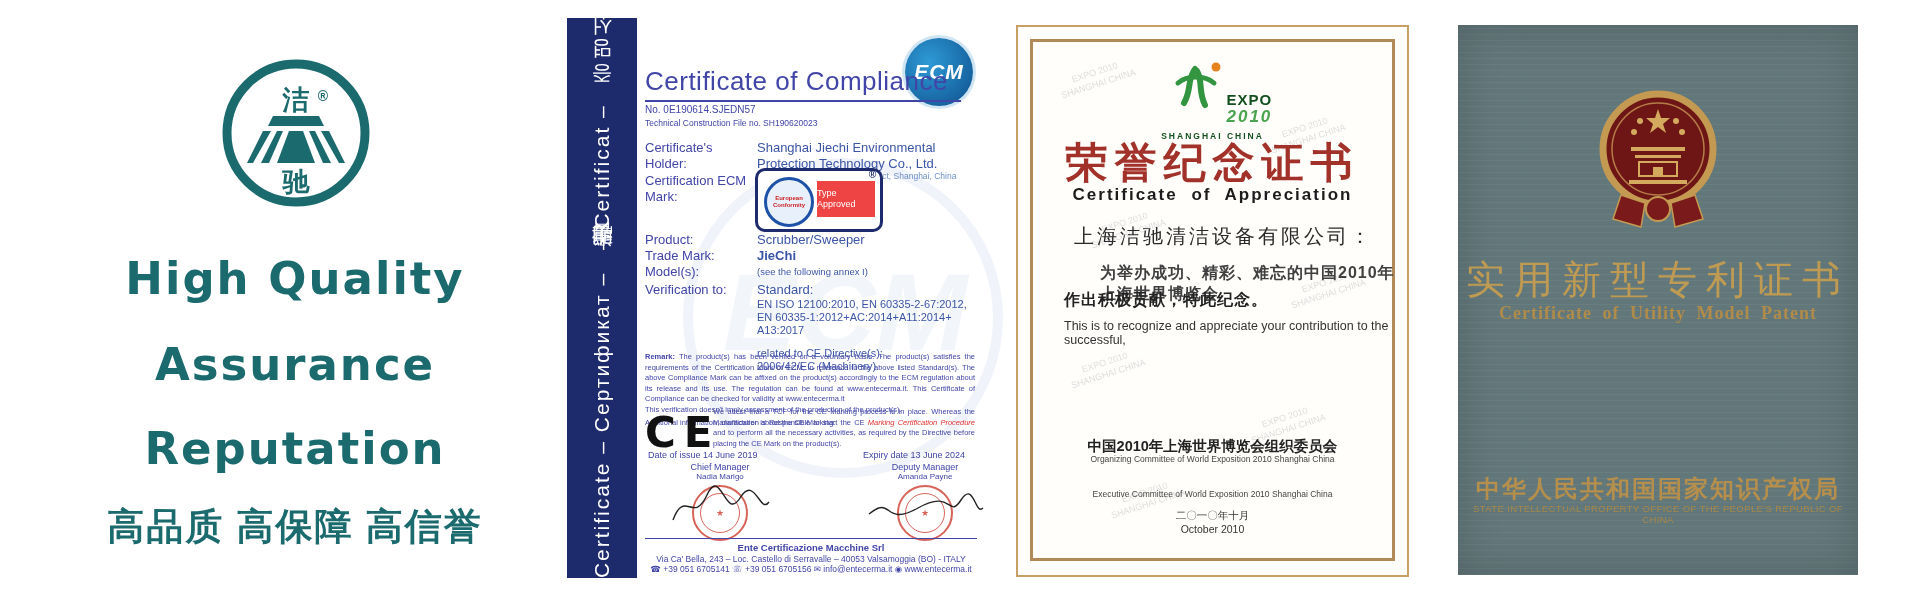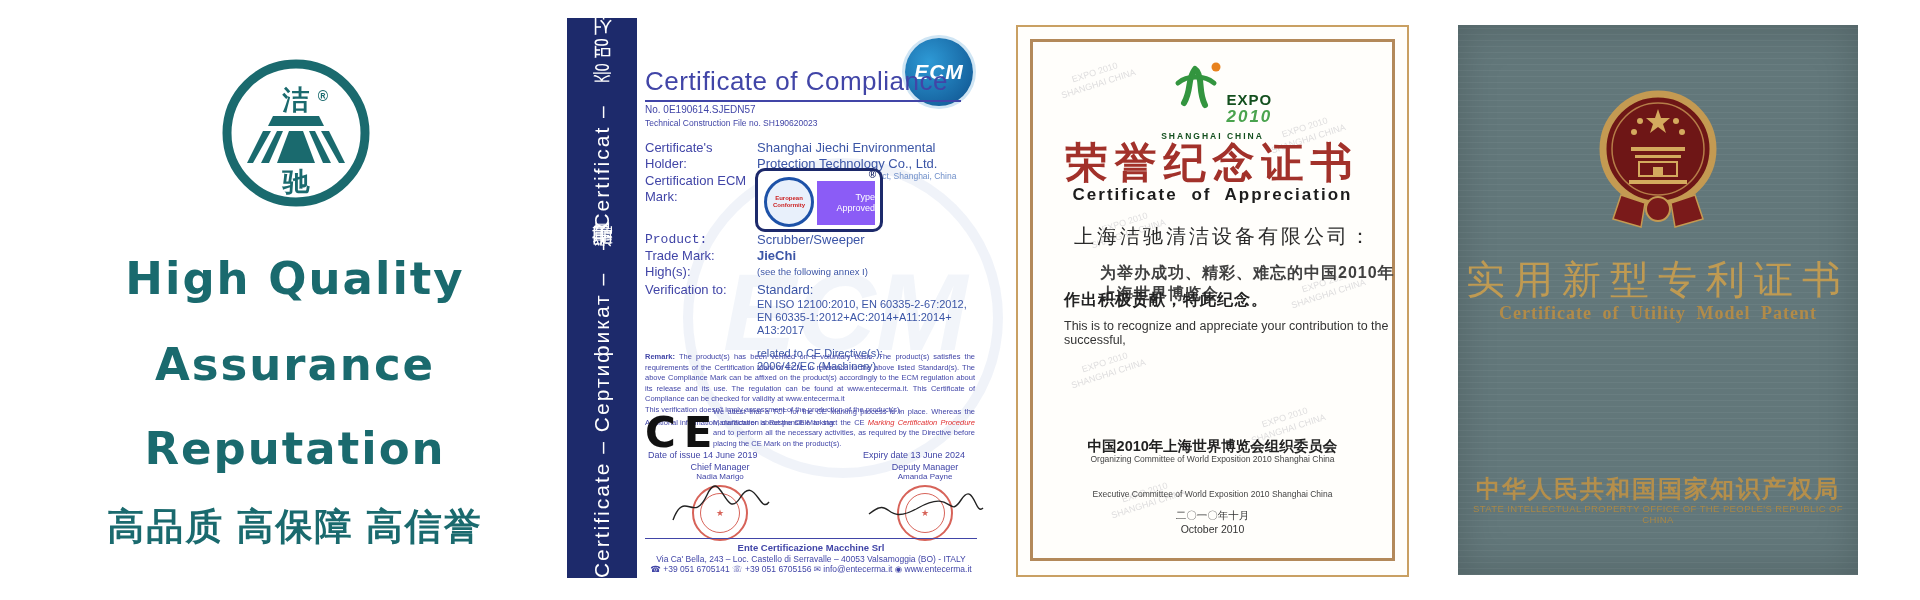--- a/index.html
+++ b/index.html
@@ -21,22 +21,22 @@
   .ecm-value{font-size:13px;color:#3b55a6;line-height:1.2;}
   .ecm-tiny{font-size:7.5px;color:#4145a7;line-height:1.4;text-align:justify;}
   .ecm-logo-circle{left:342px;top:20px;width:68px;height:68px;border-radius:50%;
       background:radial-gradient(circle at 35% 35%,#2e9ad6,#0d4f8b);display:flex;align-items:center;justify-content:center;
       box-shadow:0 0 0 3px #cfe5f4;}
   .ecm-logo-circle b{color:#fff;font-style:italic;font-size:21px;letter-spacing:1px;}
   .mark-badge{left:192px;top:150px;width:122px;height:58px;border:3px solid #1d2a6b;border-radius:10px;background:#fff;}
   .mark-circle{position:absolute;left:6px;top:6px;width:44px;height:44px;border-radius:50%;
       border:3px solid #1d52a8;background:#e8f0fb;display:flex;align-items:center;justify-content:center;}
   .mark-circle i{font-style:normal;color:#cc2222;font-size:6px;text-align:center;line-height:1.1;font-weight:bold;}
-  .type-box{position:absolute;right:5px;top:10px;width:58px;height:44px;background:#8b5cf6;color:#fff;
-      display:flex;align-items:center;justify-content:center;text-align:right;font-size:9px;line-height:1.2;}
+  .type-box{position:absolute;right:5px;top:10px;width:58px;height:36px;background:#ef4444;color:#fff;
+      display:flex;align-items:center;justify-content:center;text-align:left;font-size:9px;line-height:1.2;}
   .ce-big{font-weight:bold;font-size:42px;letter-spacing:8px;color:#111;font-family:"DejaVu Sans",sans-serif;}
   .stamp{width:52px;height:52px;border-radius:50%;border:2px solid rgba(205,60,48,.8);display:flex;
          align-items:center;justify-content:center;}
   .stamp .in{width:38px;height:38px;border-radius:50%;border:1px solid rgba(205,60,48,.8);
          display:flex;align-items:center;justify-content:center;color:rgba(205,60,48,.8);font-size:9px;}
   .ecm-wm{left:120px;top:140px;width:300px;height:300px;border-radius:50%;border:10px solid rgba(40,90,170,0.07);}
   .ecm-wm-txt{left:160px;top:230px;font-size:110px;font-weight:bold;color:rgba(40,90,170,0.06);font-style:italic;}
   
   .expo-page{left:1016px;top:25px;width:389px;height:548px;background:#fffefb;border:2px solid #c9a063;}
   .expo-frame{position:absolute;left:12px;top:12px;right:12px;bottom:14px;border:3px solid #b3895a;}
@@ -105,25 +105,25 @@
 
     <div class="abs ecm-label" style="left:82px;top:155px;width:110px;">Certification ECM Mark:</div>
     <div class="abs mark-badge">
       <div class="mark-circle">
         <i>European Conformity</i>
       </div>
       <div class="type-box">Type Approved</div>
       <div class="abs" style="right:4px;top:-2px;font-size:10px;color:#1d2a6b;font-weight:bold;">®</div>
     </div>
 
-    <div class="abs ecm-label" style="left:82px;top:214px;font-family:Liberation Mono, monospace;">Product:</div>
+    <div class="abs ecm-label" style="left:82px;top:214px;">Product:</div>
     <div class="abs ecm-value" style="left:194px;top:214px;">Scrubber/Sweeper</div>
     <div class="abs ecm-label" style="left:82px;top:230px;">Trade Mark:</div>
     <div class="abs ecm-value" style="left:194px;top:230px;font-weight:bold;">JieChi</div>
-    <div class="abs ecm-label" style="left:82px;top:246px;">High(s):</div>
+    <div class="abs ecm-label" style="left:82px;top:246px;">Model(s):</div>
     <div class="abs ecm-value" style="left:194px;top:248px;font-size:9.5px;">(see the following annex I)</div>
 
     <div class="abs ecm-label" style="left:82px;top:264px;">Verification to:</div>
     <div class="abs" style="left:194px;top:264px;width:220px;">
       <div class="ecm-value">Standard:</div>
       <div class="ecm-value" style="font-size:11px;">EN ISO 12100:2010, EN 60335-2-67:2012,</div>
       <div class="ecm-value" style="font-size:11px;">EN 60335-1:2012+AC:2014+A11:2014+</div>
       <div class="ecm-value" style="font-size:11px;">A13:2017</div>
       <div class="ecm-value" style="margin-top:10px;font-size:11px;">related to CE Directive(s):</div>
       <div class="ecm-value" style="font-size:11px;">2006/42/EC (Machinery)</div>

